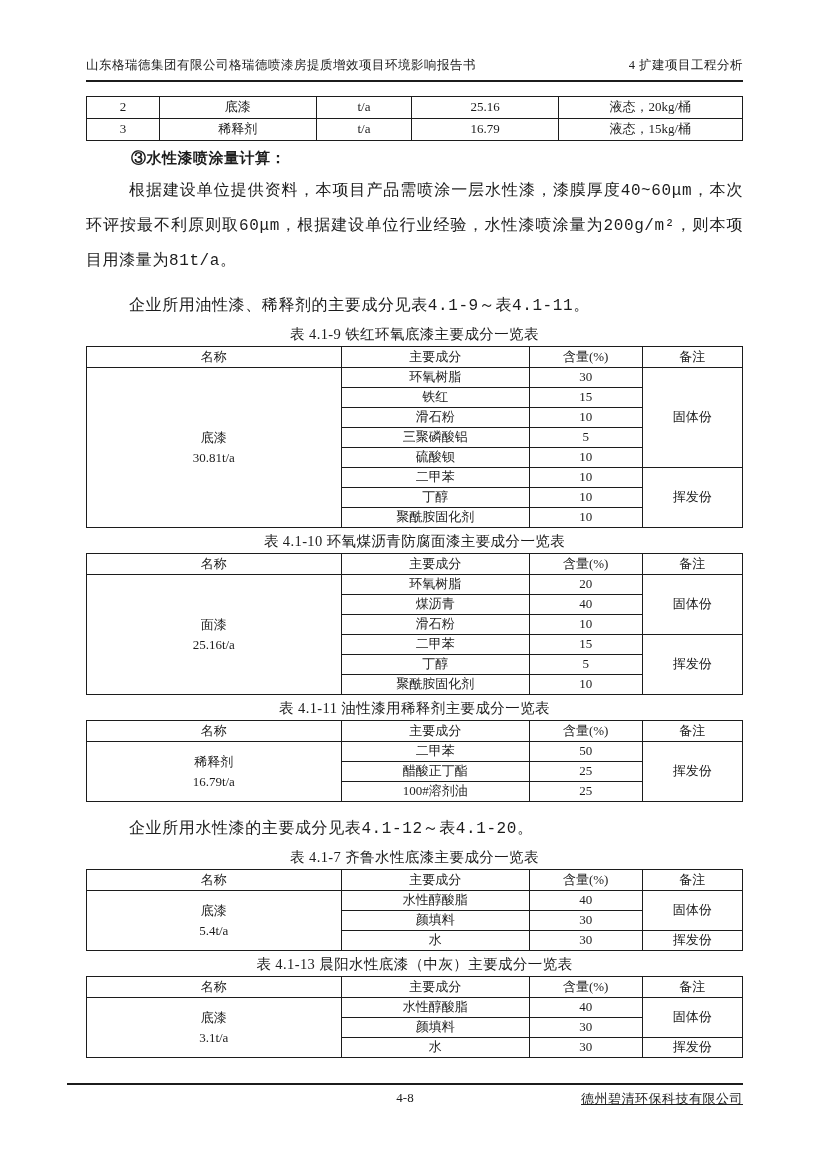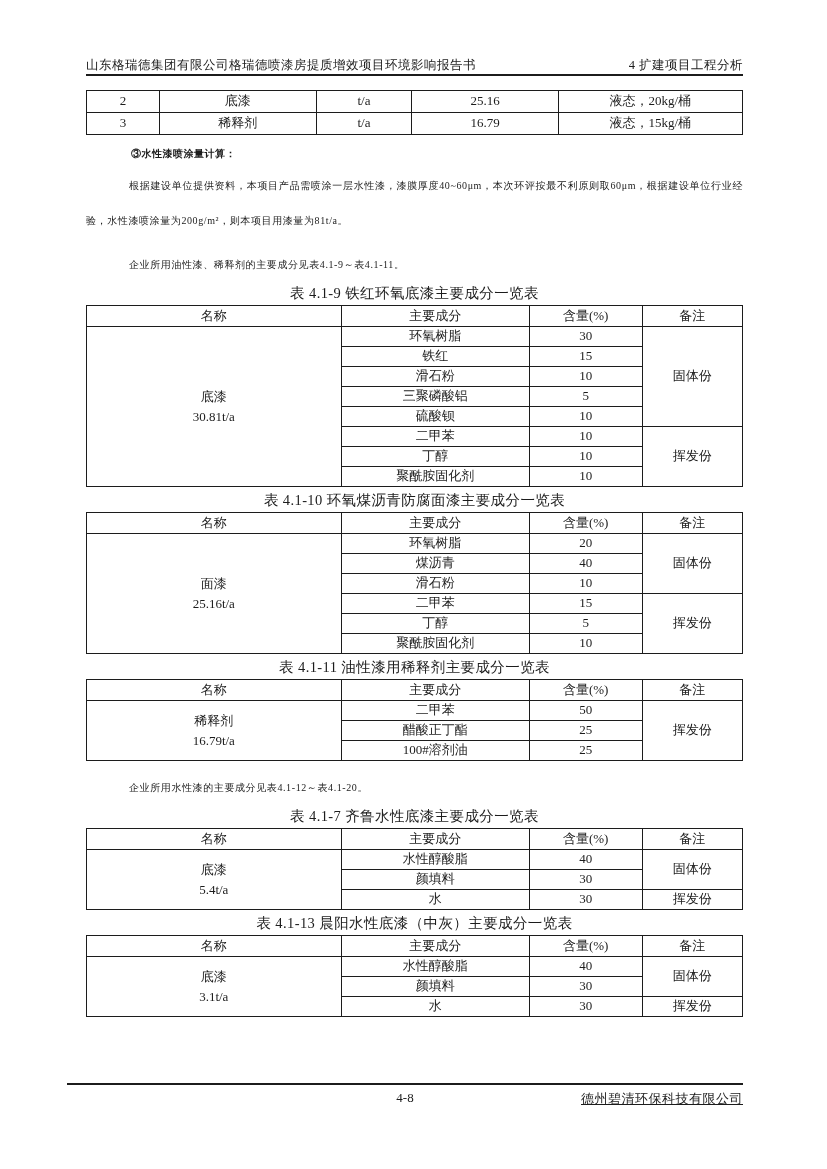--- a/index.html
+++ b/index.html
@@ -12,20 +12,21 @@
     background: #ffffff;
     margin: 0 auto;
     overflow: hidden;
   }
   .page-header {
     display: flex;
     justify-content: space-between;
     align-items: flex-end;
     margin: 0 84px 0 86px;
     padding-top: 57px;
+    padding-bottom: 6px;
     border-bottom: 2px solid #1c1c1c;
     font-size: 12.5px;
     letter-spacing: 0.5px;
   }
   .content { margin: 0 84px 0 86px; }
 
   table.doc-table {
     width: 100%;
     border-collapse: collapse;
     table-layout: fixed;
@@ -37,37 +38,38 @@
     font-size: 13px;
     font-weight: normal;
     padding: 0 2px;
     line-height: 1.25;
     overflow: hidden;
   }
   .top-table { margin-top: 14px; }
   .top-table td { height: 22px; font-size: 13.5px; }
 
   .sec-heading {
-    font-family: Liberation Sans, sans-serif;
-    font-size: 10px;
+    font-family: Liberation Mono, monospace;
+    font-size: 15px;
     font-weight: bold;
     padding-left: 45px;
     margin-top: 8px;
     height: 22px;
     line-height: 22px;
     letter-spacing: 0.5px;
   }
   .sec-heading.second { margin-top: 3px; }
   .para {
-    font-size: 10px;
+    font-size: 16px;
     line-height: 35px;
     text-align: justify;
     text-indent: 43px;
     margin-top: 3px;
     letter-spacing: 0.6px;
+    font-family: Liberation Mono, monospace;
   }
   .para.single {
     line-height: 30px;
     text-align: left;
     margin-top: 12px;
   }
   .tbl-title {
     text-align: center;
     font-weight: normal;
     font-size: 14.5px;

